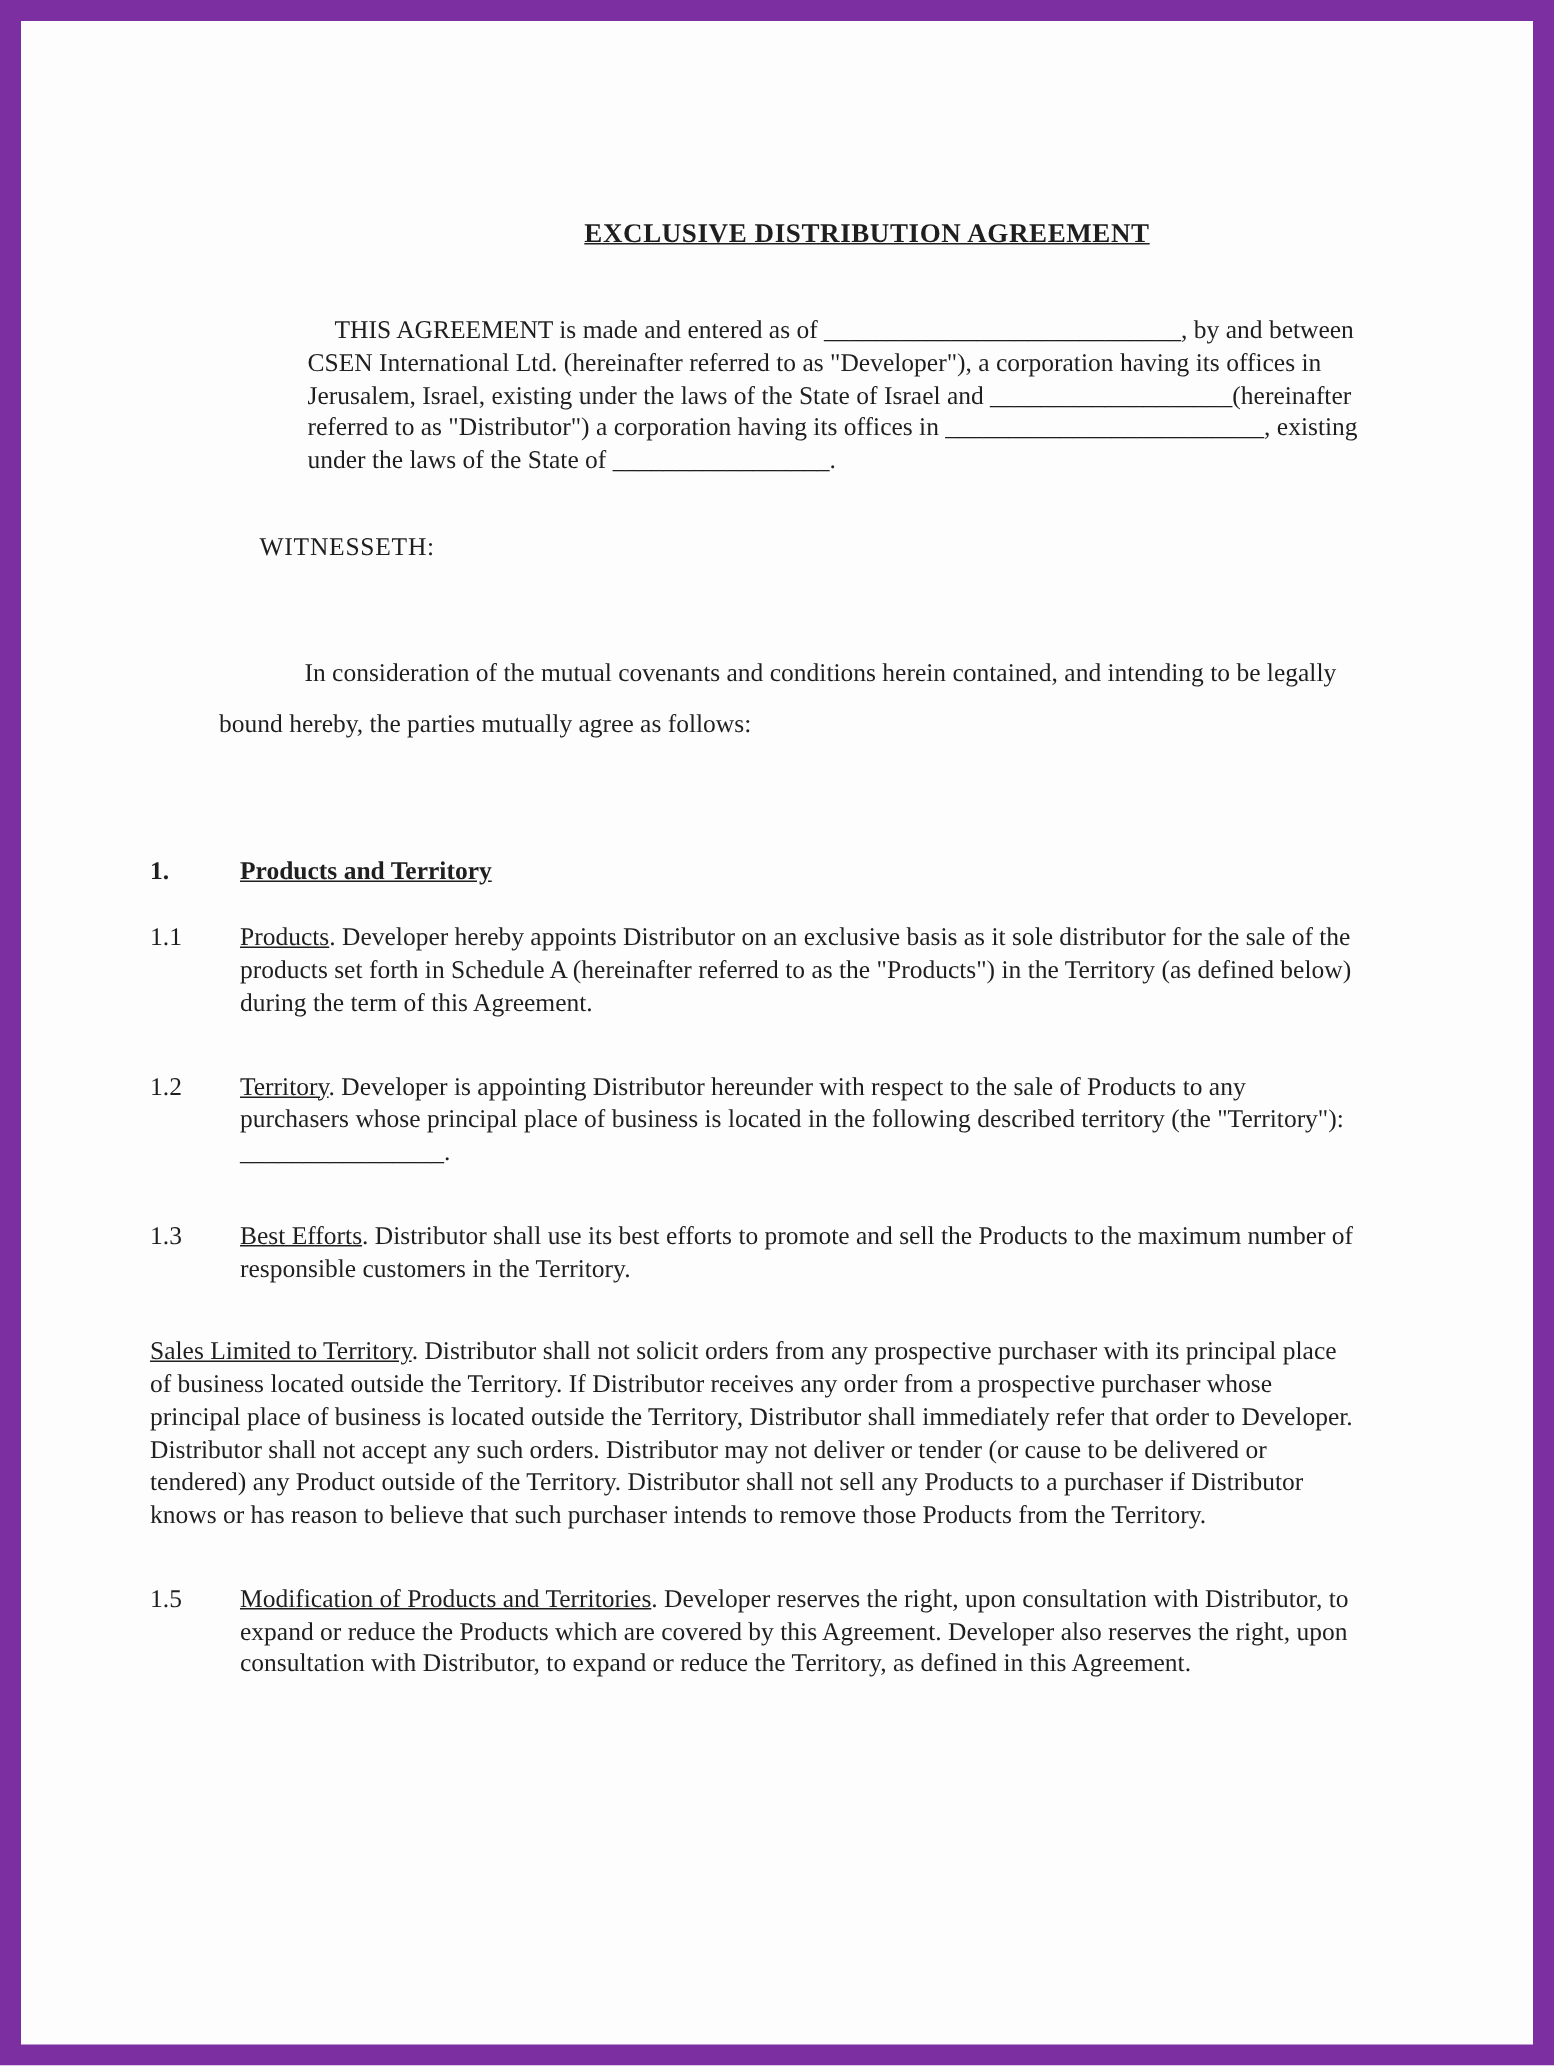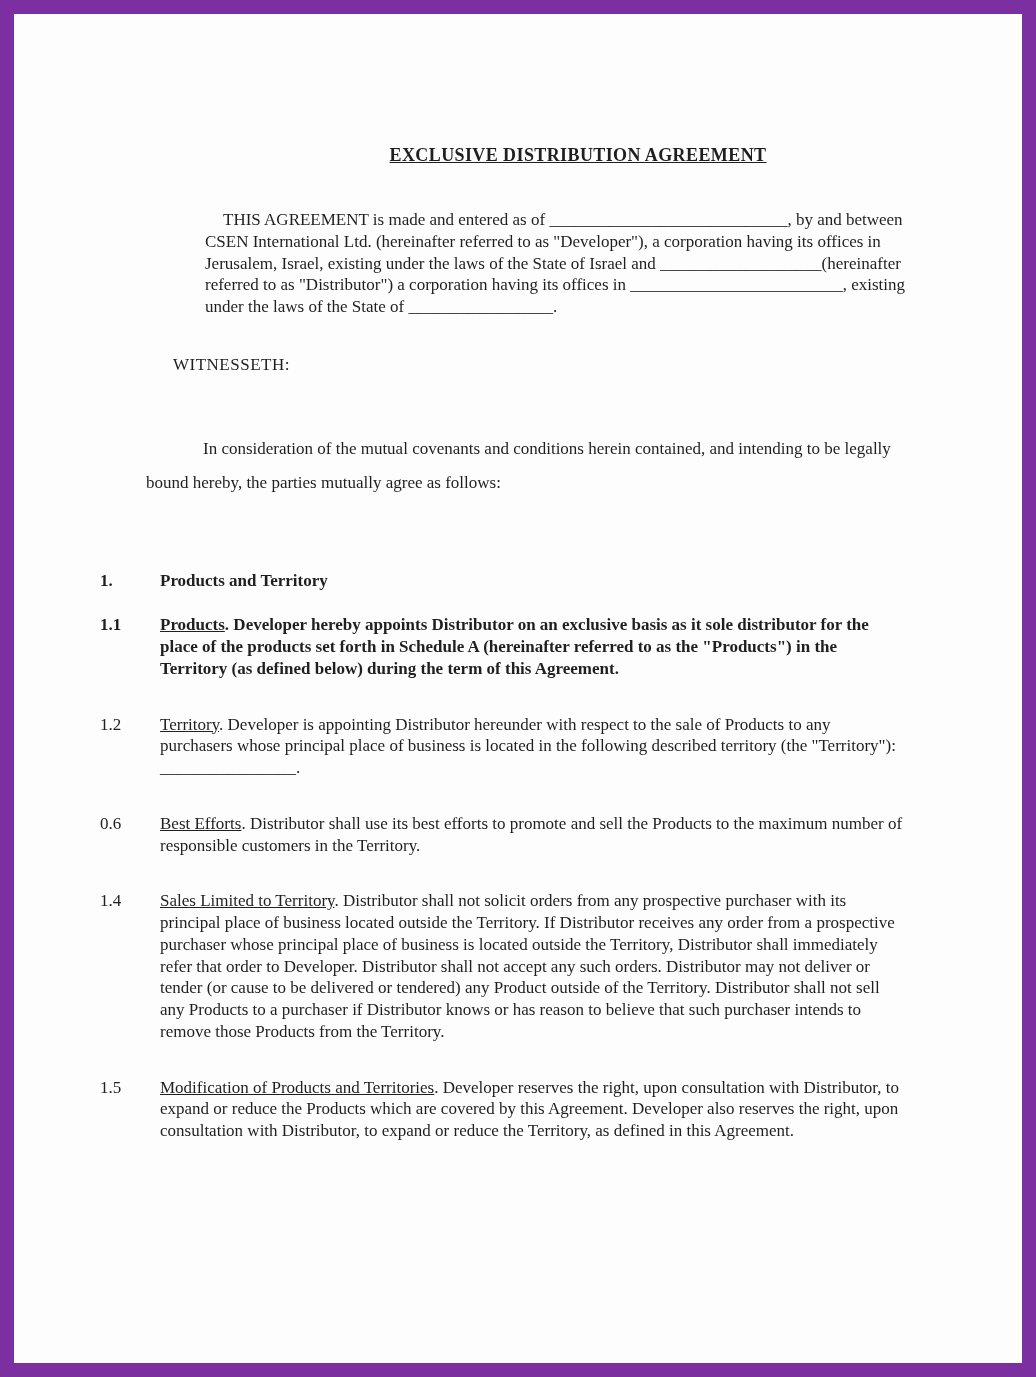--- a/index.html
+++ b/index.html
@@ -47,26 +47,26 @@
     margin-left: 46px;
     text-indent: 57px;
     line-height: 2.0;
   }
   .section-heading {
     margin-top: 70px;
     display: flex;
     font-weight: bold;
   }
   .section-heading .num { width: 60px; flex: 0 0 60px; }
-  .section-heading .heading-text { }
+  .section-heading .heading-text { text-decoration: underline; }
   .item {
     display: flex;
     margin-top: 34px;
   }
-  .item.first { margin-top: 23px; font-weight: bold; }
+  .item.first { margin-top: 23px; }
   .item .num { width: 60px; flex: 0 0 60px; }
   .item .item-text { flex: 1; }
   .clause-label { text-decoration: underline; }
 </style>
 </head>
 <body>
 
 <div class="page">
   <div class="content">
 
@@ -78,35 +78,34 @@
 
     <p class="consideration">In consideration of the mutual covenants and conditions herein contained, and intending to be legally bound hereby, the parties mutually agree as follows:</p>
 
     <div class="section-heading">
       <span class="num">1.</span>
       <span class="heading-text">Products and Territory</span>
     </div>
 
     <div class="item first">
       <span class="num">1.1</span>
-      <p class="item-text"><span class="clause-label">Products</span><span>. </span><span>Developer hereby appoints Distributor on an exclusive basis as it sole distributor for the place of the products set forth in Schedule A (hereinafter referred to as the "Products") in the Territory (as defined below) during the term of this Agreement.</span></p>
+      <p class="item-text"><span class="clause-label">Products</span><span>. </span><span>Developer hereby appoints Distributor on an exclusive basis as it sole distributor for the sale of the products set forth in Schedule A (hereinafter referred to as the "Products") in the Territory (as defined below) during the term of this Agreement.</span></p>
     </div>
 
     <div class="item">
       <span class="num">1.2</span>
       <p class="item-text"><span class="clause-label">Territory</span><span>. </span><span>Developer is appointing Distributor hereunder with respect to the sale of Products to any purchasers whose principal place of business is located in the following described territory (the "Territory"):  ________________.</span></p>
     </div>
 
     <div class="item">
-      <span class="num">0.6</span>
+      <span class="num">1.3</span>
       <p class="item-text"><span class="clause-label">Best Efforts</span><span>. </span><span>Distributor shall use its best efforts to promote and sell the Products to the maximum number of responsible customers in the Territory.</span></p>
     </div>
 
     <div class="item">
-      <span class="num">1.4</span>
       <p class="item-text"><span class="clause-label">Sales Limited to Territory</span><span>.  </span><span>Distributor shall not solicit orders from any prospective purchaser with its principal place of business located outside the Territory.  If Distributor receives any order from a prospective purchaser whose principal place of business is located outside the Territory, Distributor shall immediately refer that order to Developer.  Distributor shall not accept any such orders.  Distributor may not deliver or tender (or cause to be delivered or tendered) any Product outside of the Territory.  Distributor shall not sell any Products to a purchaser if Distributor knows or has reason to believe that such purchaser intends to remove those Products from the Territory.</span></p>
     </div>
 
     <div class="item">
       <span class="num">1.5</span>
       <p class="item-text"><span class="clause-label">Modification of Products and Territories</span><span>.  </span><span>Developer reserves the right, upon consultation with Distributor, to expand or reduce the Products which are covered by this Agreement.  Developer also reserves the right, upon consultation with Distributor, to expand or reduce the Territory, as defined in this Agreement.</span></p>
     </div>
 
   </div>
 </div>

